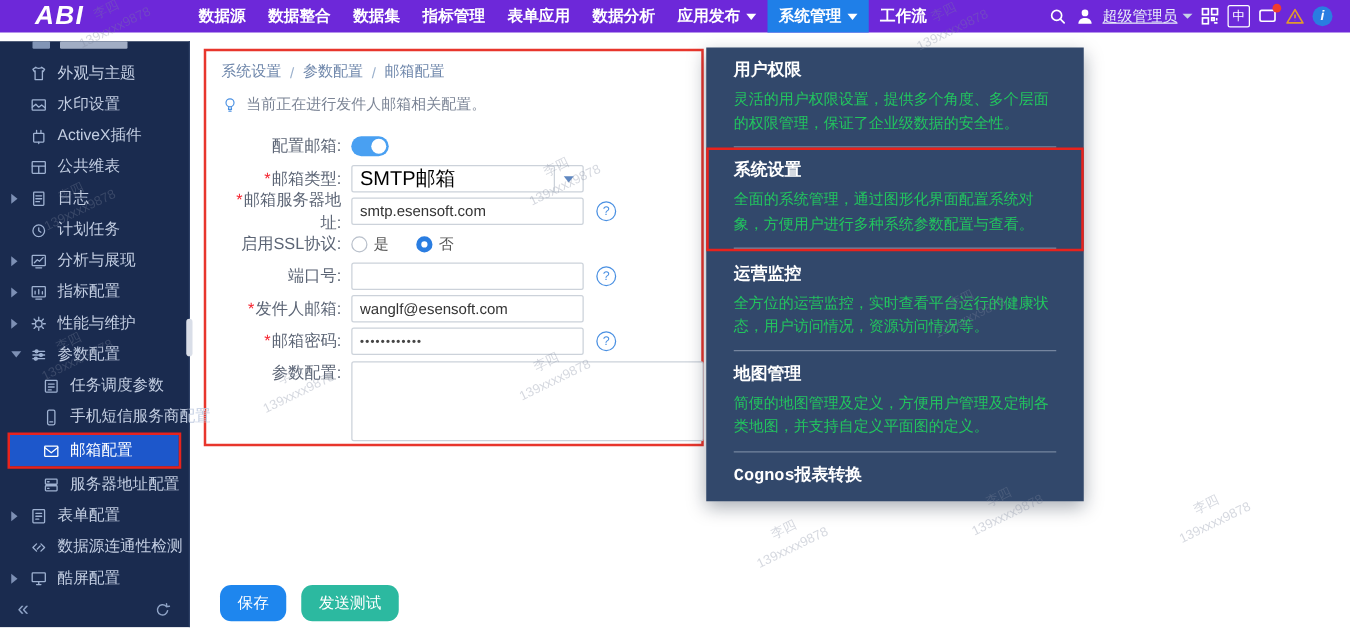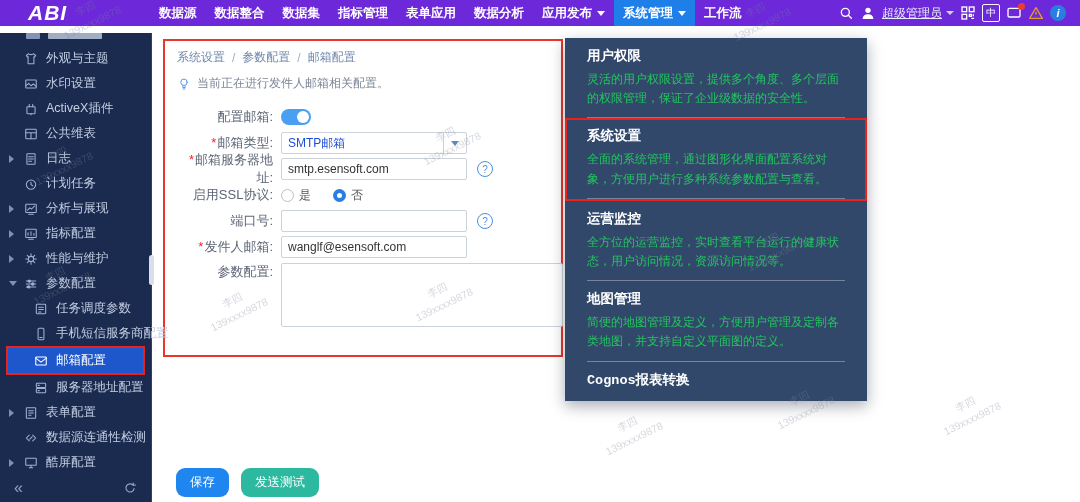--- a/index.html
+++ b/index.html
@@ -52,21 +52,21 @@
   .tip{margin-top:9px;display:flex;align-items:center;gap:6px;font-size:12px;color:#7c8596;}
   .tip svg{width:14px;height:14px;fill:none;stroke:#4a90e2;stroke-width:1.6;stroke-linecap:round;}
   .frow{display:flex;align-items:center;margin-top:4px;height:22px;}
   .frow.toggle-row{margin-top:14px;}
   .frow.area-row{align-items:flex-start;height:auto;margin-top:5px;}
   .flabel{width:96px;text-align:right;font-size:13px;color:#5c6575;flex:none;}
   .req{color:#f5222d;margin-right:1px;}
   .fctrl{margin-left:8px;display:flex;align-items:center;}
   .fin{width:186px;height:22px;border:1px solid #ccd2da;border-radius:2px;font-size:12px;color:#333;padding:0 6px;box-sizing:border-box;font-family:inherit;background:#fff;}
   .fin.pw{font-size:9px;letter-spacing:1px;font-weight:bold;color:#444;}
-  .sel-box{width:186px;height:22px;border:1px solid #ccd2da;border-radius:2px;display:flex;align-items:center;box-sizing:border-box;font-size:12px;color:#1d4ed8;background:#fff;cursor:pointer;gap:8px;}
+  .sel-box{width:186px;height:22px;border:1px solid #ccd2da;border-radius:2px;display:flex;align-items:center;box-sizing:border-box;font-size:16px;color:#000000;background:#fff;cursor:pointer;gap:8px;}
   .sel-val{flex:1;padding:0 6px;}
   .sel-caret{width:22px;align-self:stretch;border-left:1px solid #ccd2da;display:flex;align-items:center;justify-content:center;}
   .sel-caret::after{content:"";width:0;height:0;border-left:4px solid transparent;border-right:4px solid transparent;border-top:5px solid #5f87c0;}
   .toggle{width:30px;height:16px;border-radius:8px;background:#49a0f2;position:relative;cursor:pointer;}
   .toggle::after{content:"";position:absolute;right:2px;top:2px;width:12px;height:12px;border-radius:50%;background:#fff;}
   .radio{display:flex;align-items:center;gap:5px;font-size:12px;color:#555;margin-right:22px;cursor:pointer;}
   .rdot{width:13px;height:13px;border-radius:50%;border:1px solid #b9c0cb;background:#fff;box-sizing:border-box;}
   .radio.on .rdot{border:4px solid #2a7de1;}
   .help{width:14px;height:14px;border-radius:50%;border:1px solid #4a90e2;color:#4a90e2;font-size:10px;display:flex;align-items:center;justify-content:center;margin-left:10px;flex:none;cursor:pointer;}
   .help::after{content:"?";}
@@ -413,20 +413,27 @@
         </div>
       </div>
 
       <div class="frow">
         <label class="flabel"><span class="req">*</span><span>发件人邮箱:</span></label>
         <div class="fctrl">
           <input class="fin" value="wanglf@esensoft.com" style="">
         </div>
       </div>
 
+      <div class="frow">
+        <label class="flabel"><span class="req">*</span><span>邮箱密码:</span></label>
+        <div class="fctrl">
+          <input class="fin pw" value="••••••••••••" style="">
+          <span class="help"></span>
+        </div>
+      </div>
 
       <div class="frow area-row">
         <label class="flabel"><span>参数配置:</span></label>
         <div class="fctrl">
           <textarea class="ftextarea" style=""></textarea>
           <span class="help" style="align-self:flex-start;margin-top:2px;"></span>
         </div>
       </div>
     </section>
 

